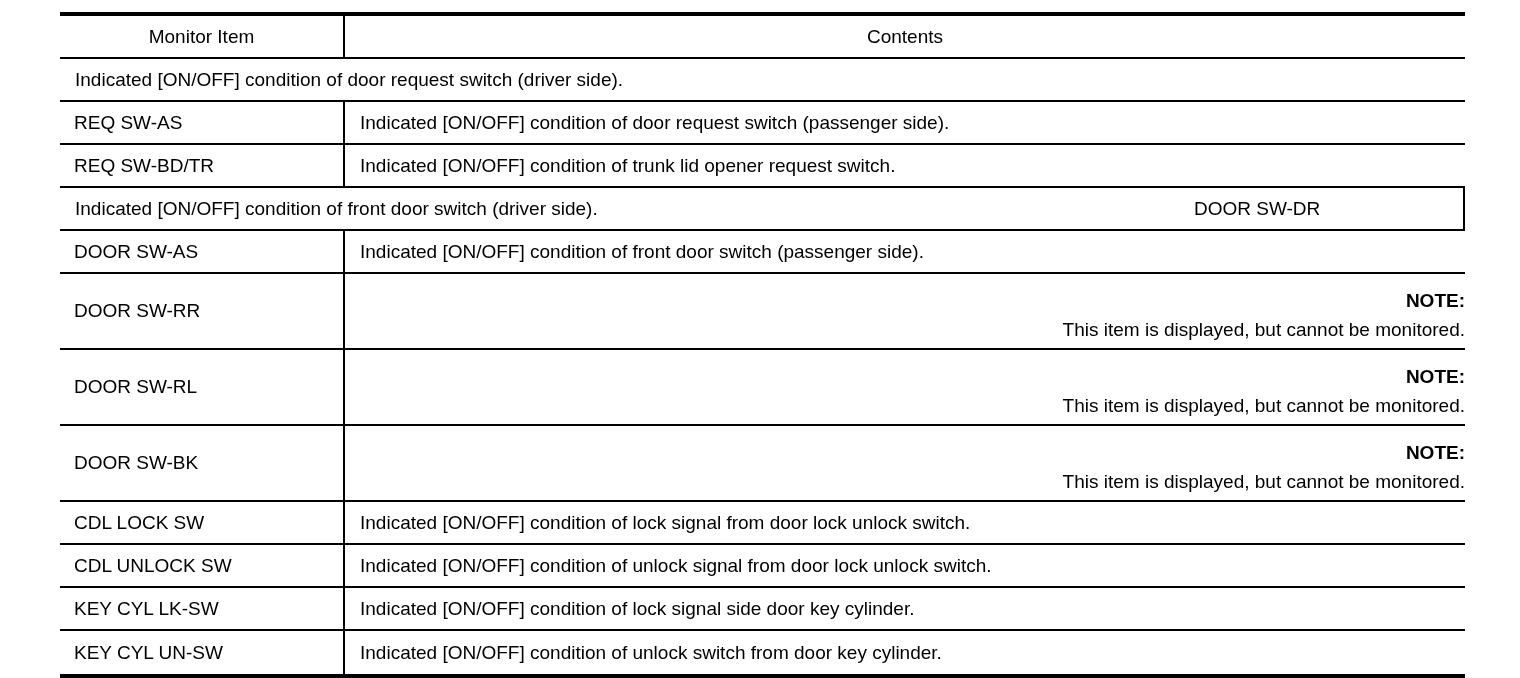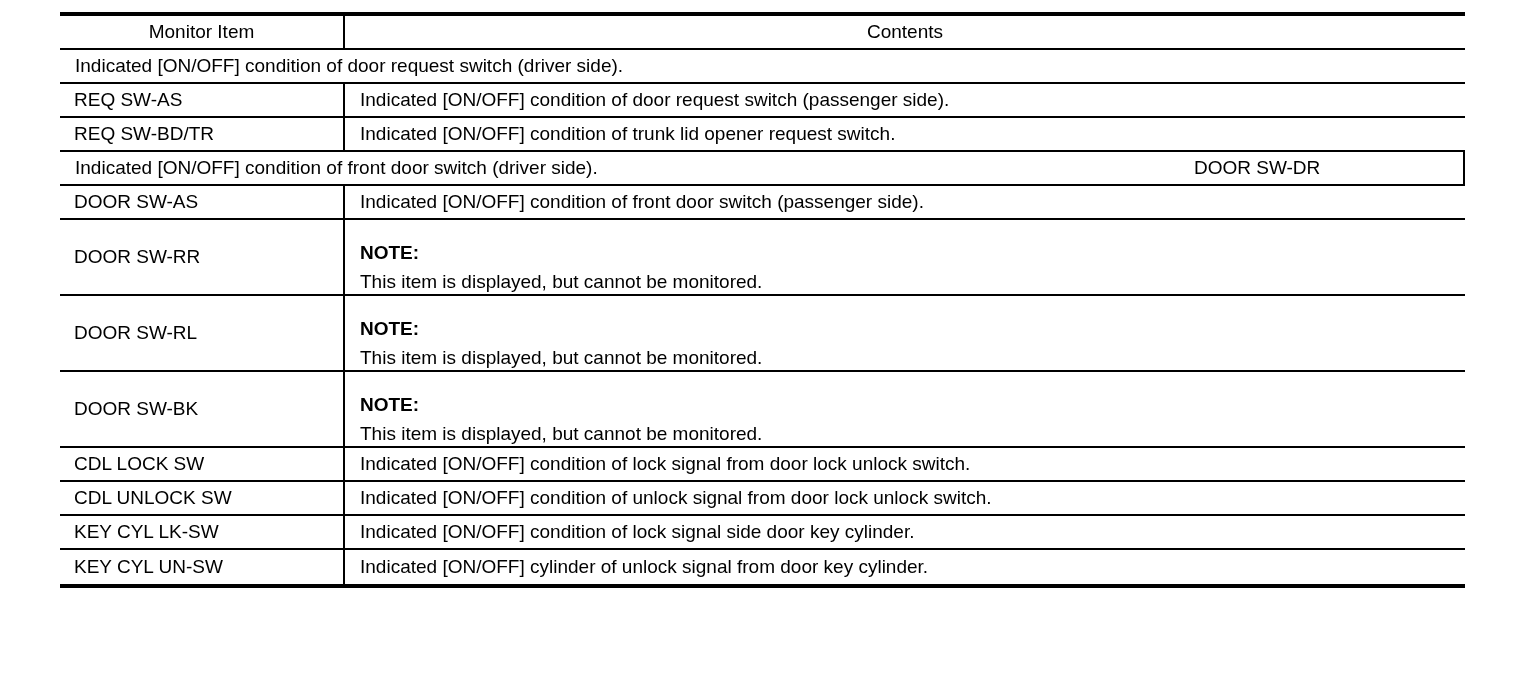--- a/index.html
+++ b/index.html
@@ -17,21 +17,21 @@
     width: 1405px;
     border-top: 4px solid #000;
     border-bottom: 4px solid #000;
     font-size: 19px;
   }
   .row {
     display: flex;
     border-bottom: 2px solid #000;
   }
   .row:last-child { border-bottom: none; }
-  .row.h-normal { height: 34px; }
+  .row.h-normal { height: 43px; }
   .row.h-note { height: 76px; }
   .cell {
     display: flex;
     align-items: center;
   }
   .cell.item {
     width: 285px;
     flex: 0 0 285px;
     border-right: 2px solid #000;
     padding-left: 14px;
@@ -39,22 +39,23 @@
   .cell.content {
     flex: 1;
     padding-left: 15px;
   }
   .row.header-row .cell {
     justify-content: center;
     padding-left: 0;
   }
   .cell.content.note-cell {
     display: block;
-    padding-top: 18px;
+    padding-top: 12px;
     line-height: 29px;
+    text-align: right;
   }
   .note-label { font-weight: bold; }
 </style>
 </head>
 <body>
 
 <div class="monitor-table">
 
   <div class="row header-row h-normal">
     <div class="cell item">
@@ -162,17 +163,17 @@
     <div class="cell content">
       <span>Indicated [ON/OFF] condition of lock signal side door key cylinder.</span>
     </div>
   </div>
 
   <div class="row h-normal">
     <div class="cell item">
       <span>KEY CYL UN-SW</span>
     </div>
     <div class="cell content">
-      <span>Indicated [ON/OFF] cylinder of unlock signal from door key cylinder.</span>
+      <span>Indicated [ON/OFF] condition of unlock switch from door key cylinder.</span>
     </div>
   </div>
 
 </div>
 
 </body></html>

